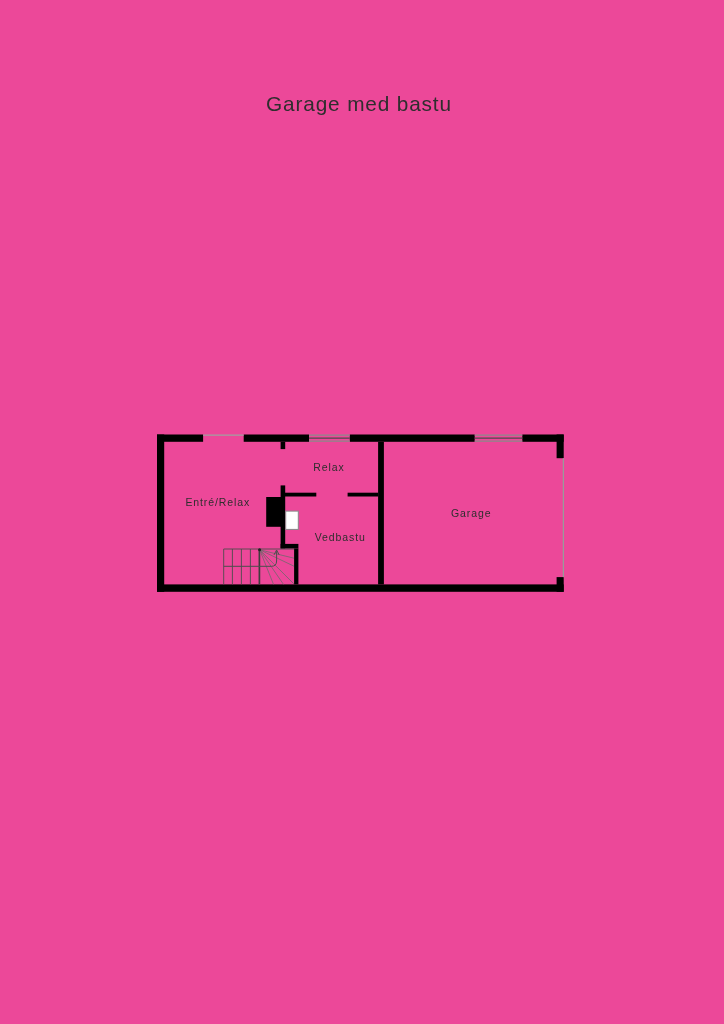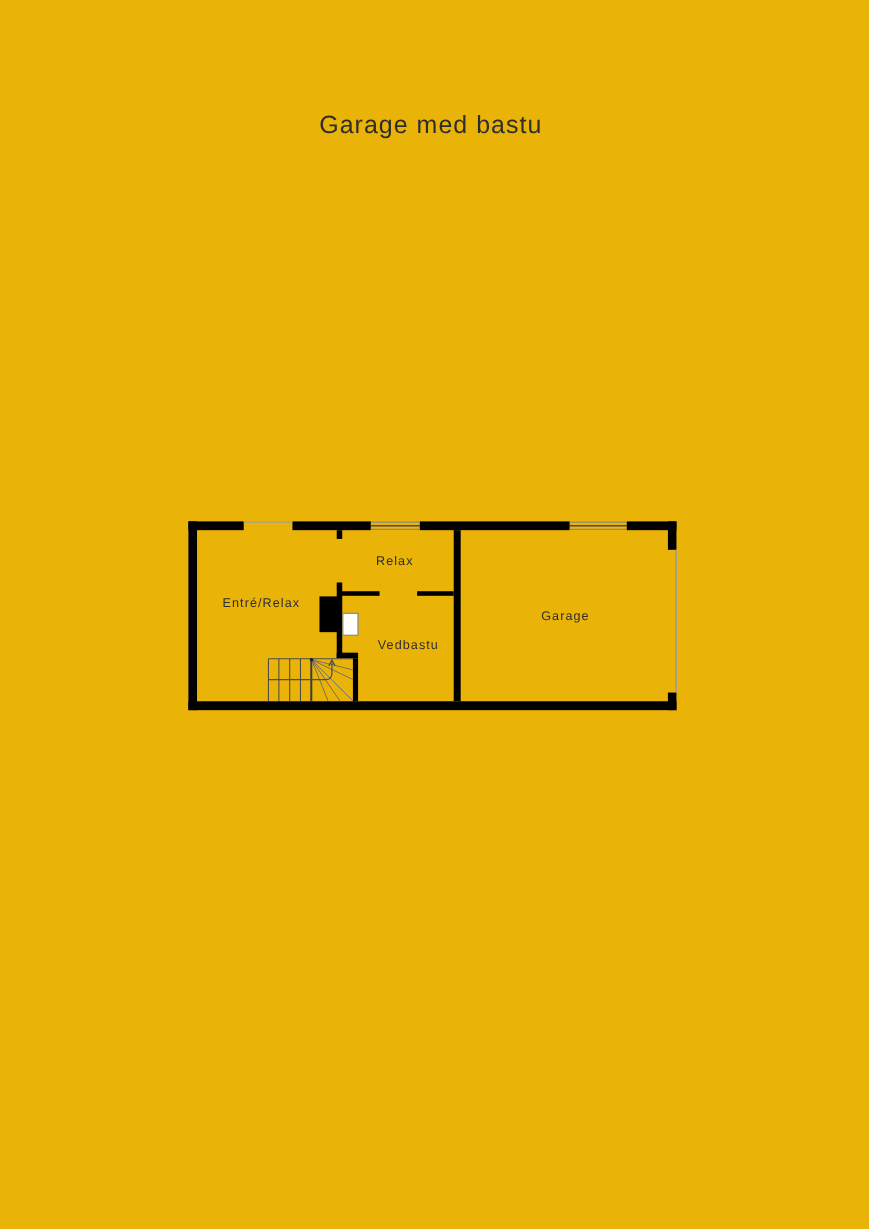--- a/index.html
+++ b/index.html
@@ -1,16 +1,16 @@
 <!DOCTYPE html>
 <html><head>
 <meta charset="utf-8">
 <style>
   html,body{margin:0;padding:0;background:#ffffff;}
-  #page{position:relative;width:724px;height:1024px;background:#eab308;overflow:hidden;
+  #page{position:relative;width:724px;height:1024px;background:#ec4899;overflow:hidden;
         font-family:"Liberation Sans", sans-serif;}
   svg{position:absolute;left:0;top:0;}
 </style>
 </head>
 <body>
 <div id="page">
 <svg width="724" height="1024" viewBox="0 0 724 1024">
 
   <text x="359" y="111" font-size="20.8" fill="#2e2e2e" text-anchor="middle" letter-spacing="0.85">Garage med bastu</text>
 

